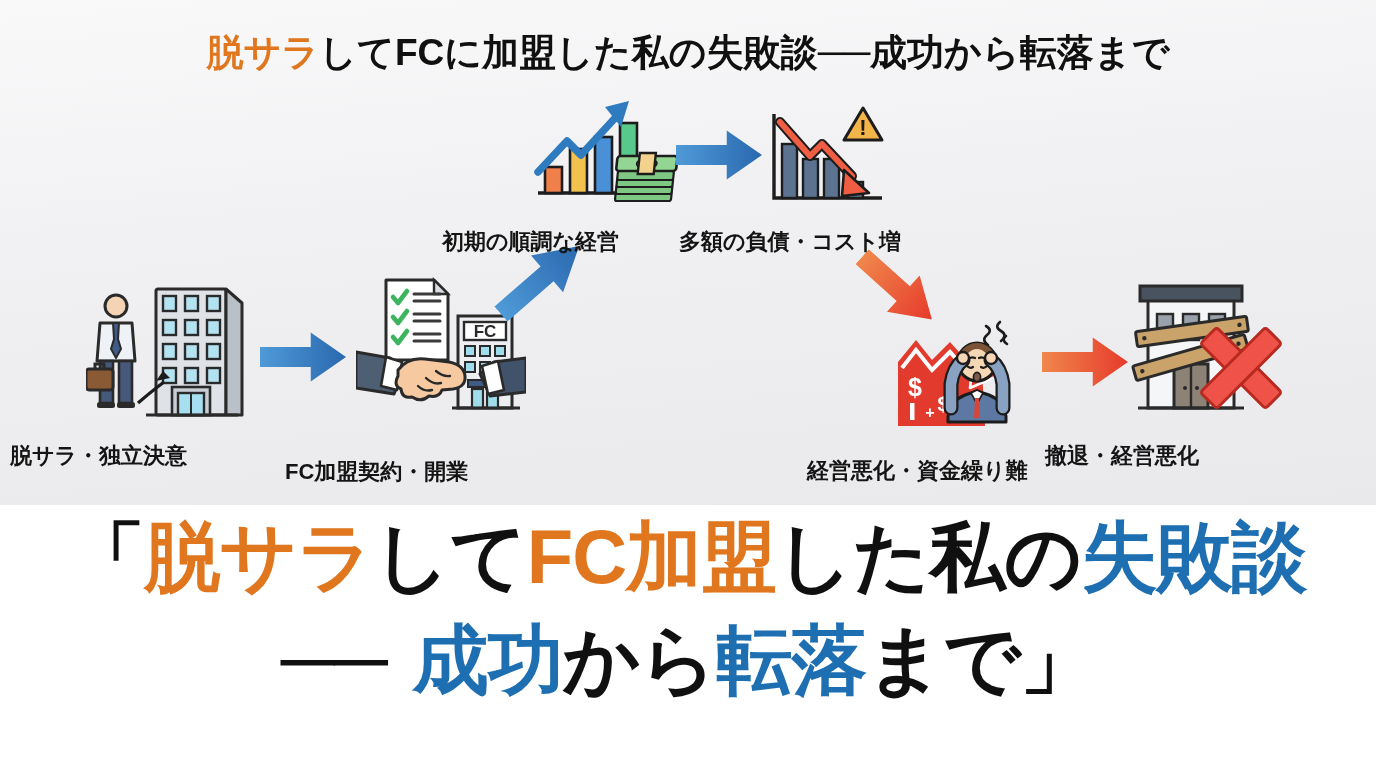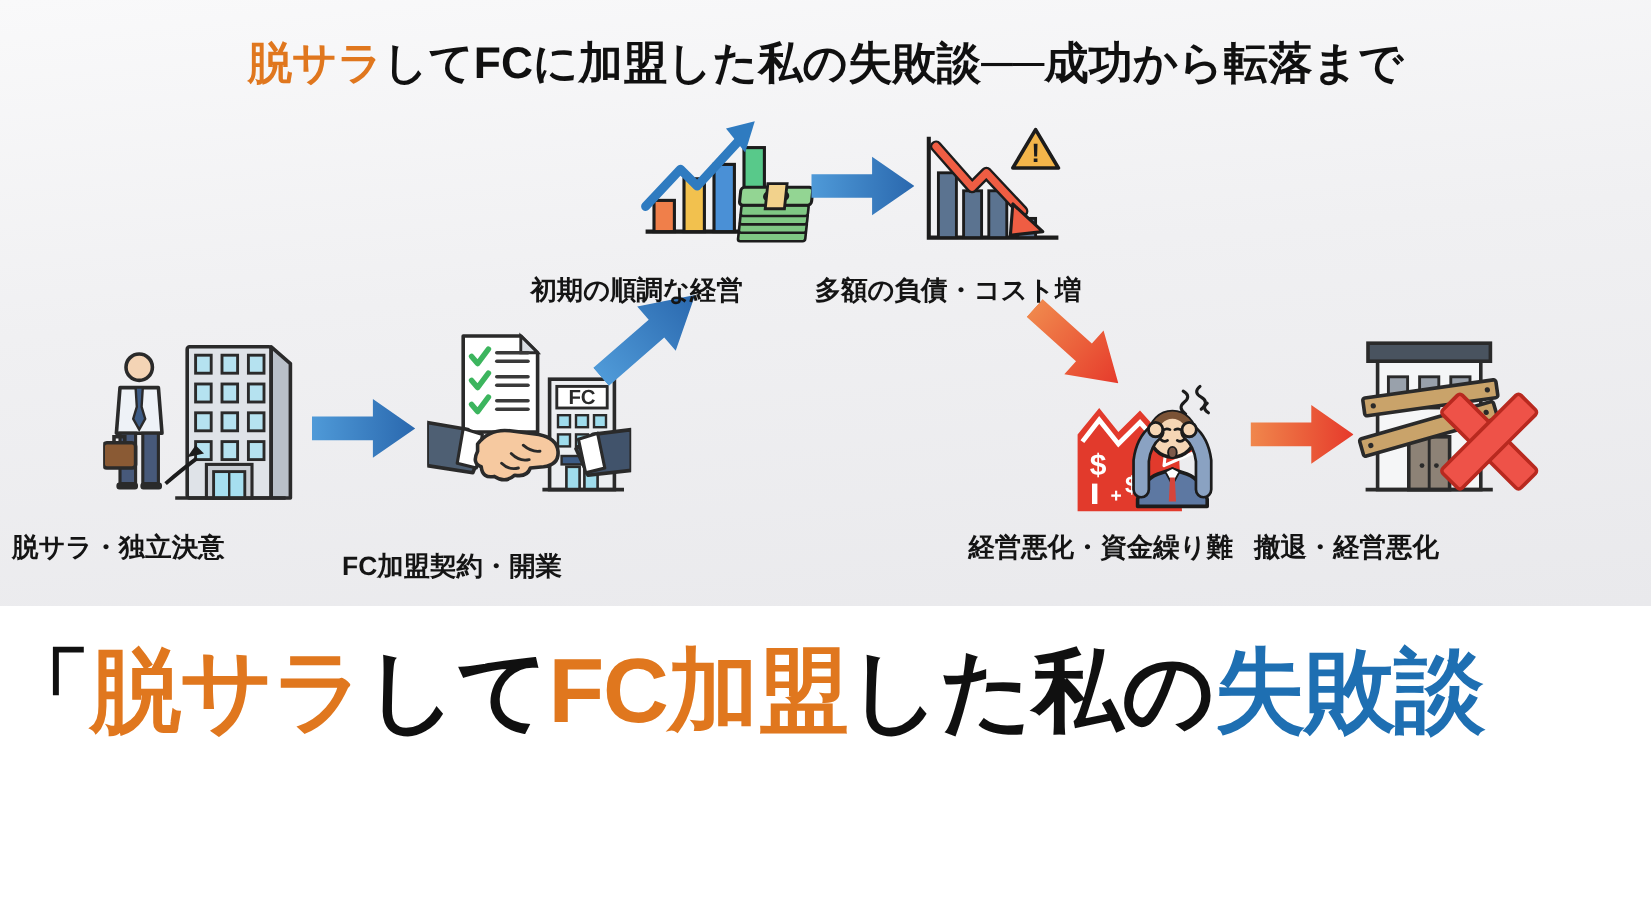--- a/index.html
+++ b/index.html
@@ -22,21 +22,21 @@
   .c-black  { color:#101010; }
 
   .stage-label {
     position:absolute; width:320px; text-align:left;
     font-size:22px; font-weight:800; color:#141414; white-space:nowrap;
   }
   .l1 { left:10px;   top:441px; }
   .l2 { left:285px;  top:441px;margin-top:16px; }
   .l3 { left:442px;  top:227px; }
   .l4 { left:679px;  top:227px; }
-  .l5 { left:807px;  top:441px; }
+  .l5 { left:807px;  top:456px; }
   .l6 { left:1045px; top:441px; }
 
   .icon-box { position:absolute; }
   .i1 { left:86px;   top:281px; width:160px; height:154px; }
   .i2 { left:356px;  top:276px; width:170px; height:160px;text-decoration:underline; }
   .i3 { left:532px;  top:96px;  width:152px; height:114px; }
   .i4 { left:760px;  top:104px; width:130px; height:112px; }
   .i5 { left:890px;  top:310px; width:152px; height:126px; }
   .i6 { left:1130px; top:280px; width:155px; height:154px; }
   .icon-box svg { width:100%; height:100%; display:block; }
@@ -52,21 +52,21 @@
   .a2 { left:488px;  top:254px; width:104px; height:52px; transform:rotate(-41deg); }
   .a3 { left:676px;  top:129px; width:86px;  height:52px; }
   .a4 { left:850px;  top:262px; width:94px;  height:52px; transform:rotate(42deg);
         background:linear-gradient(90deg,#f2914d 0%,#e63a2b 100%); }
   .a5 { left:1042px; top:336px; width:86px;  height:52px;
         background:linear-gradient(90deg,#ef6a43 0%,#e5372a 100%); }
 
   
   .headline-section {
     position:absolute; left:0; top:505px; width:1376px; height:263px;
-    background:#ffffff; text-align:left; padding-top:20px;
+    background:#ffffff; text-align:center; 
   }
   .headline-line {
     font-size:76px; font-weight:900; letter-spacing:-1px;
     line-height:1.36; white-space:nowrap;
   }
   .dash-gap { margin-right:26px; }
 </style>
 </head>
 <body>
 
@@ -272,15 +272,16 @@
     <div class="stage-label l1">脱サラ・独立決意</div>
     <div class="stage-label l2">FC加盟契約・開業</div>
     <div class="stage-label l3">初期の順調な経営</div>
     <div class="stage-label l4">多額の負債・コスト増</div>
     <div class="stage-label l5">経営悪化・資金繰り難</div>
     <div class="stage-label l6">撤退・経営悪化</div>
   </section>
 
   <section class="headline-section">
     <div class="headline-line"><span class="c-black">「</span><span class="c-orange">脱サラ</span><span class="c-black">して</span><span class="c-orange">FC加盟</span><span class="c-black">した私の</span><span class="c-blue">失敗談</span></div>
+    <div class="headline-line"><span class="c-black dash-gap">──</span><span class="c-blue">成功</span><span class="c-black">から</span><span class="c-blue">転落</span><span class="c-black">まで」</span></div>
   </section>
 
 </div>
 
 </body></html>

